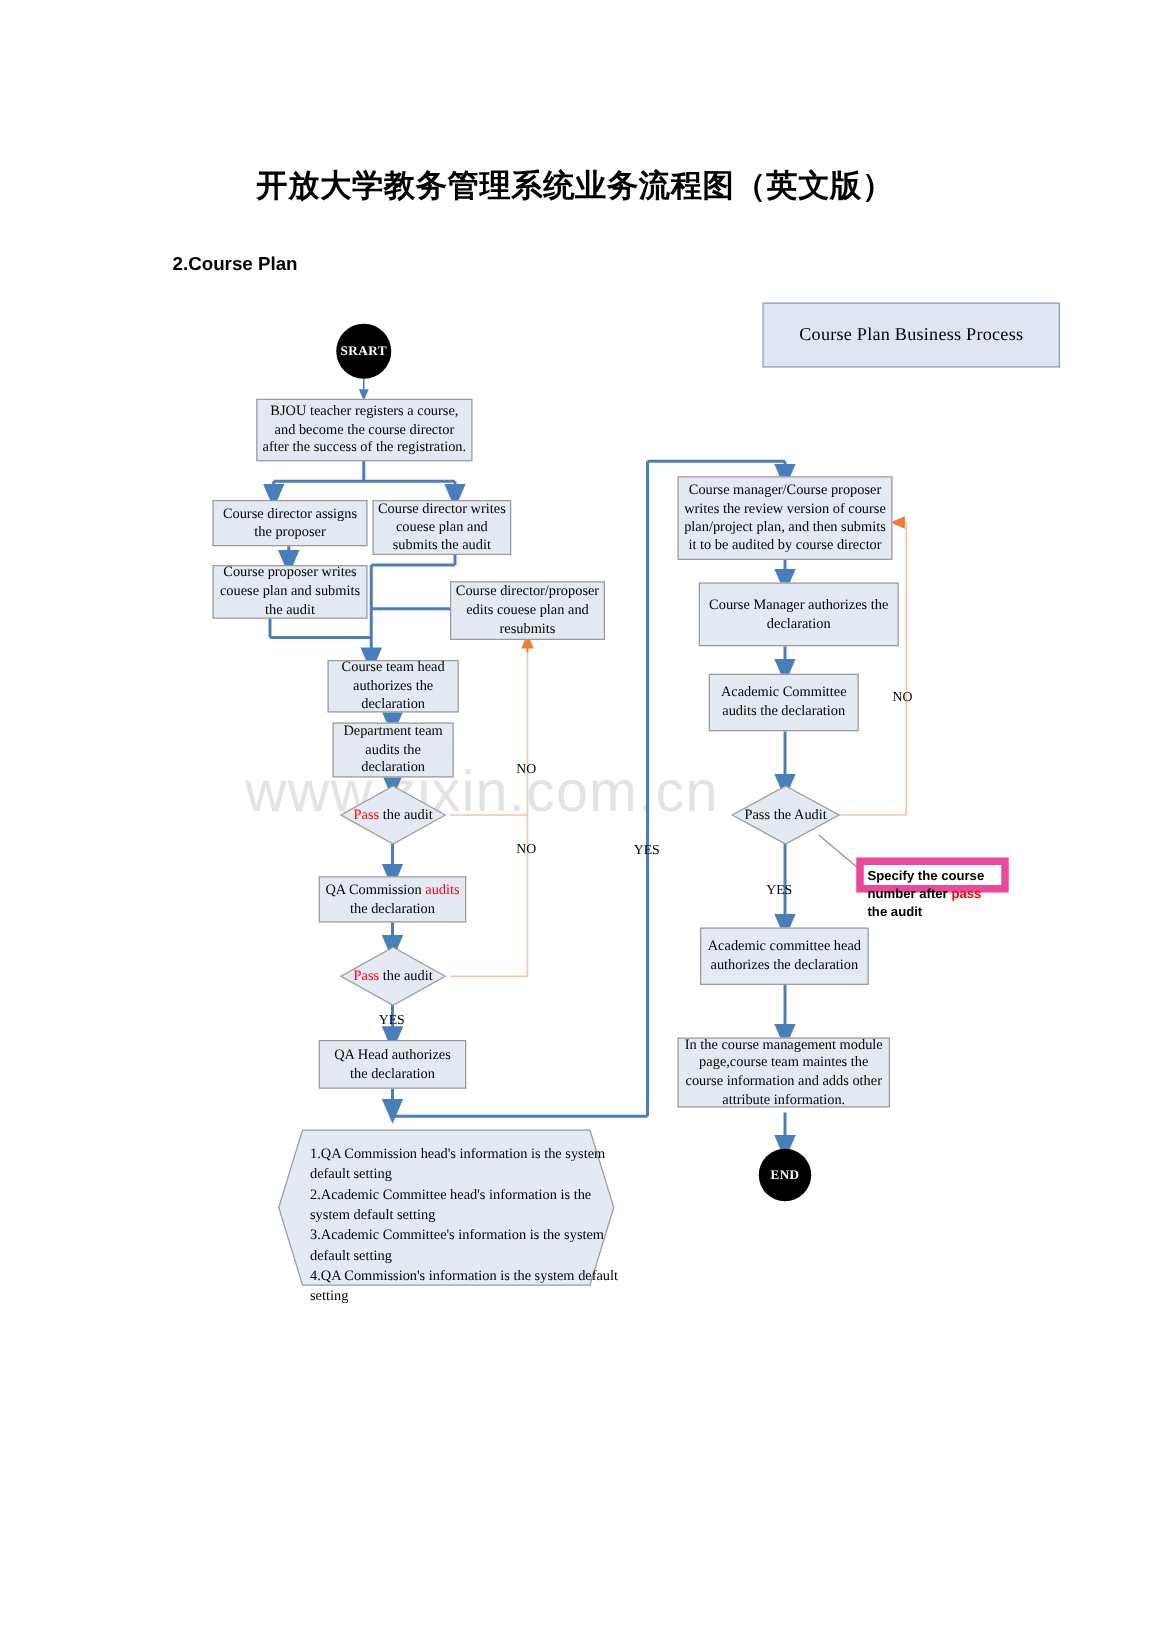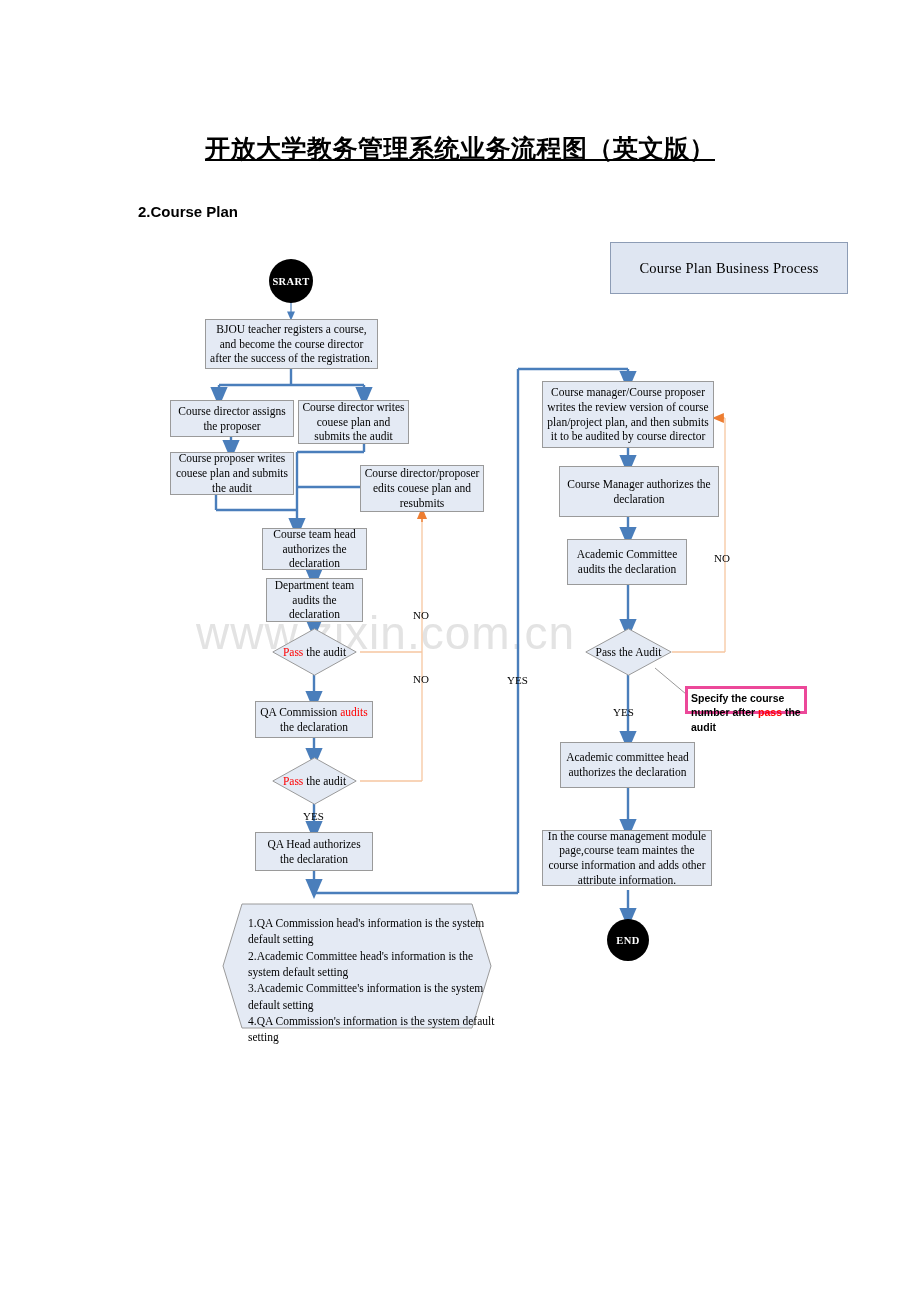--- a/index.html
+++ b/index.html
@@ -19,21 +19,20 @@
   .doc-title {
     position: absolute;
     left: 0; top: 132px;
     width: 920px;
     text-align: center;
     font-family: "Liberation Serif", serif;
     font-size: 25px;
     font-weight: 700;
     color: #000;
     letter-spacing: 0.5px;
-    text-decoration: underline;
   }
   .section-title {
     position: absolute;
     left: 138px; top: 203px;
     font-family: "Liberation Sans", sans-serif;
     font-size: 15px;
     font-weight: 700;
     color: #000;
   }
   
@@ -133,21 +132,21 @@
     font-family: "Liberation Serif", serif;
     font-size: 11.5px;
     line-height: 1.42;
     color: #000;
     white-space: pre-line;
   }
   .callout {
     position: absolute;
     z-index: 2;
     box-sizing: border-box;
-    border: 3px solid #ec4899;
+    border: 6px solid #ec4899;
     background: transparent;
     font-family: "Liberation Sans", sans-serif;
     font-size: 10.5px;
     font-weight: 700;
     line-height: 1.38;
     color: #000;
     padding: 2px 3px;
   }
   .edge-label {
     position: absolute;

